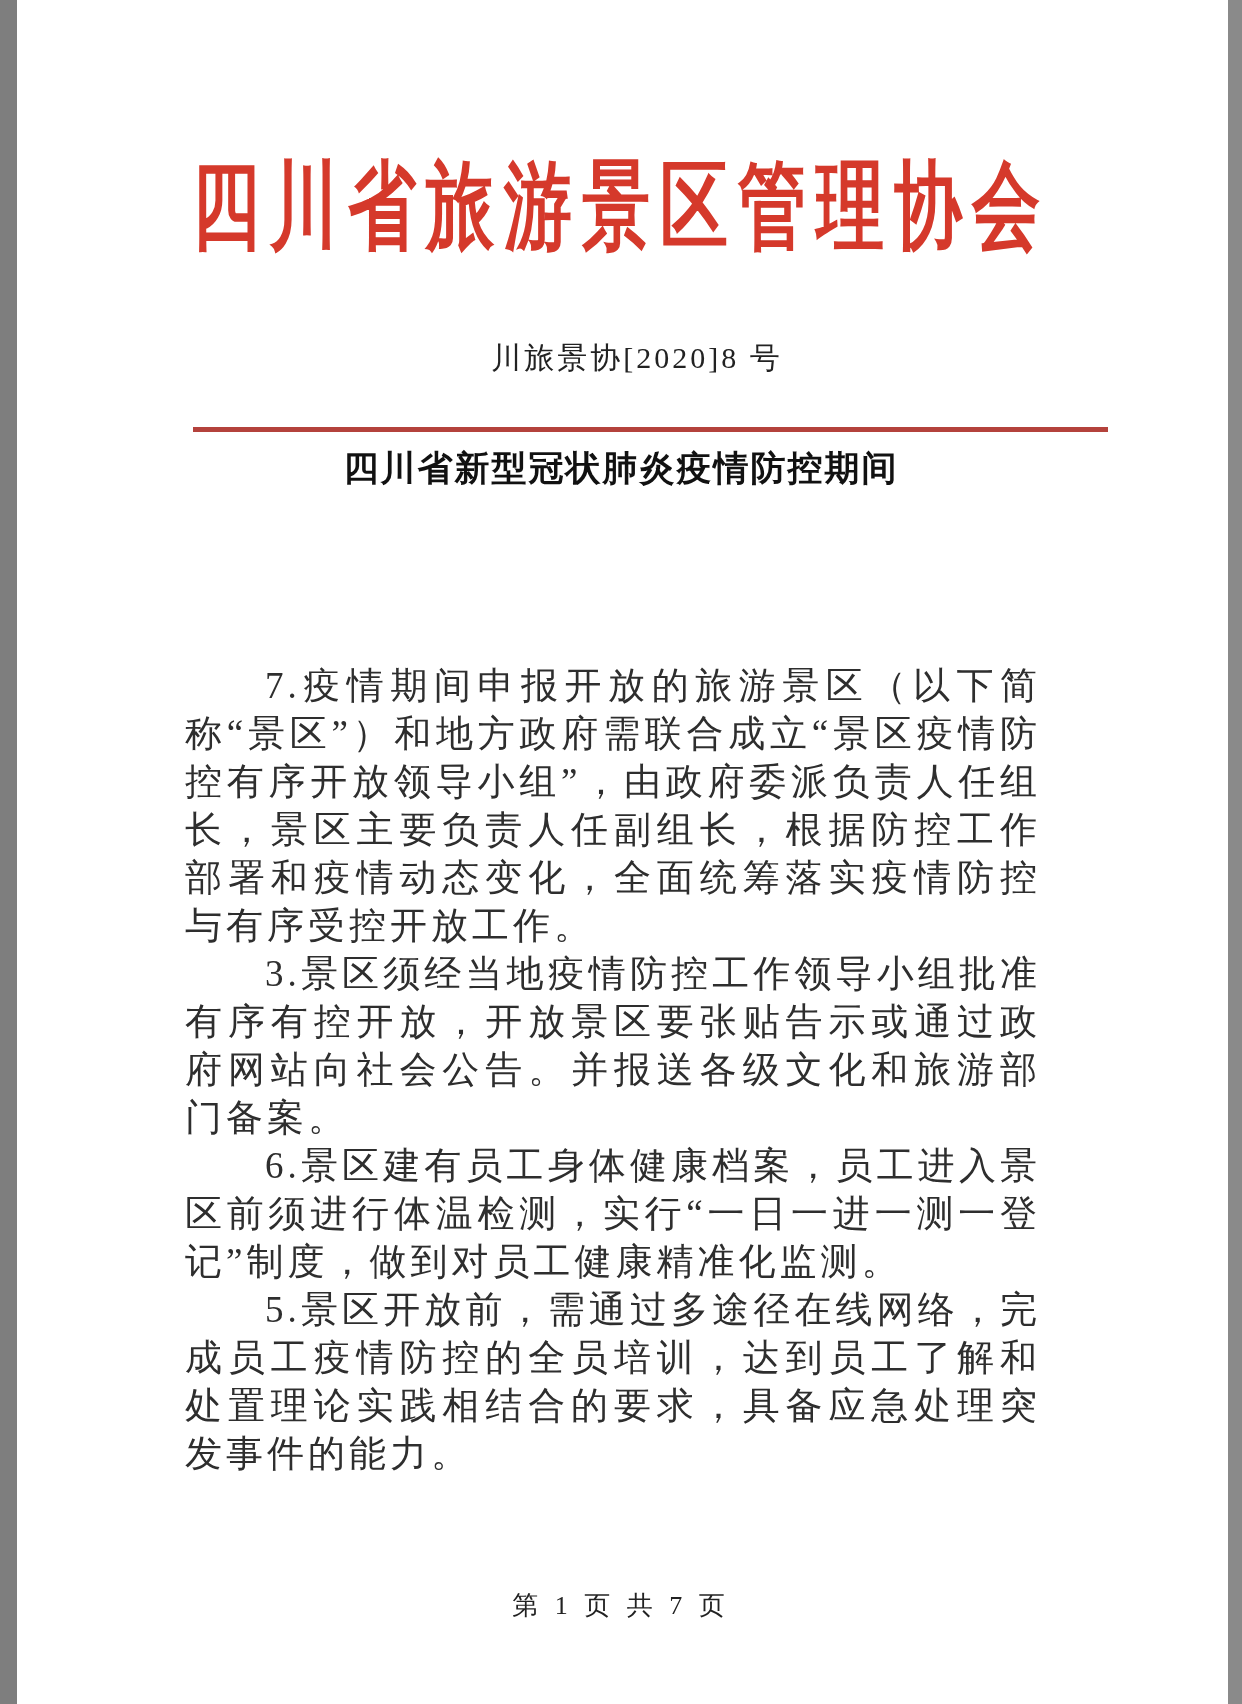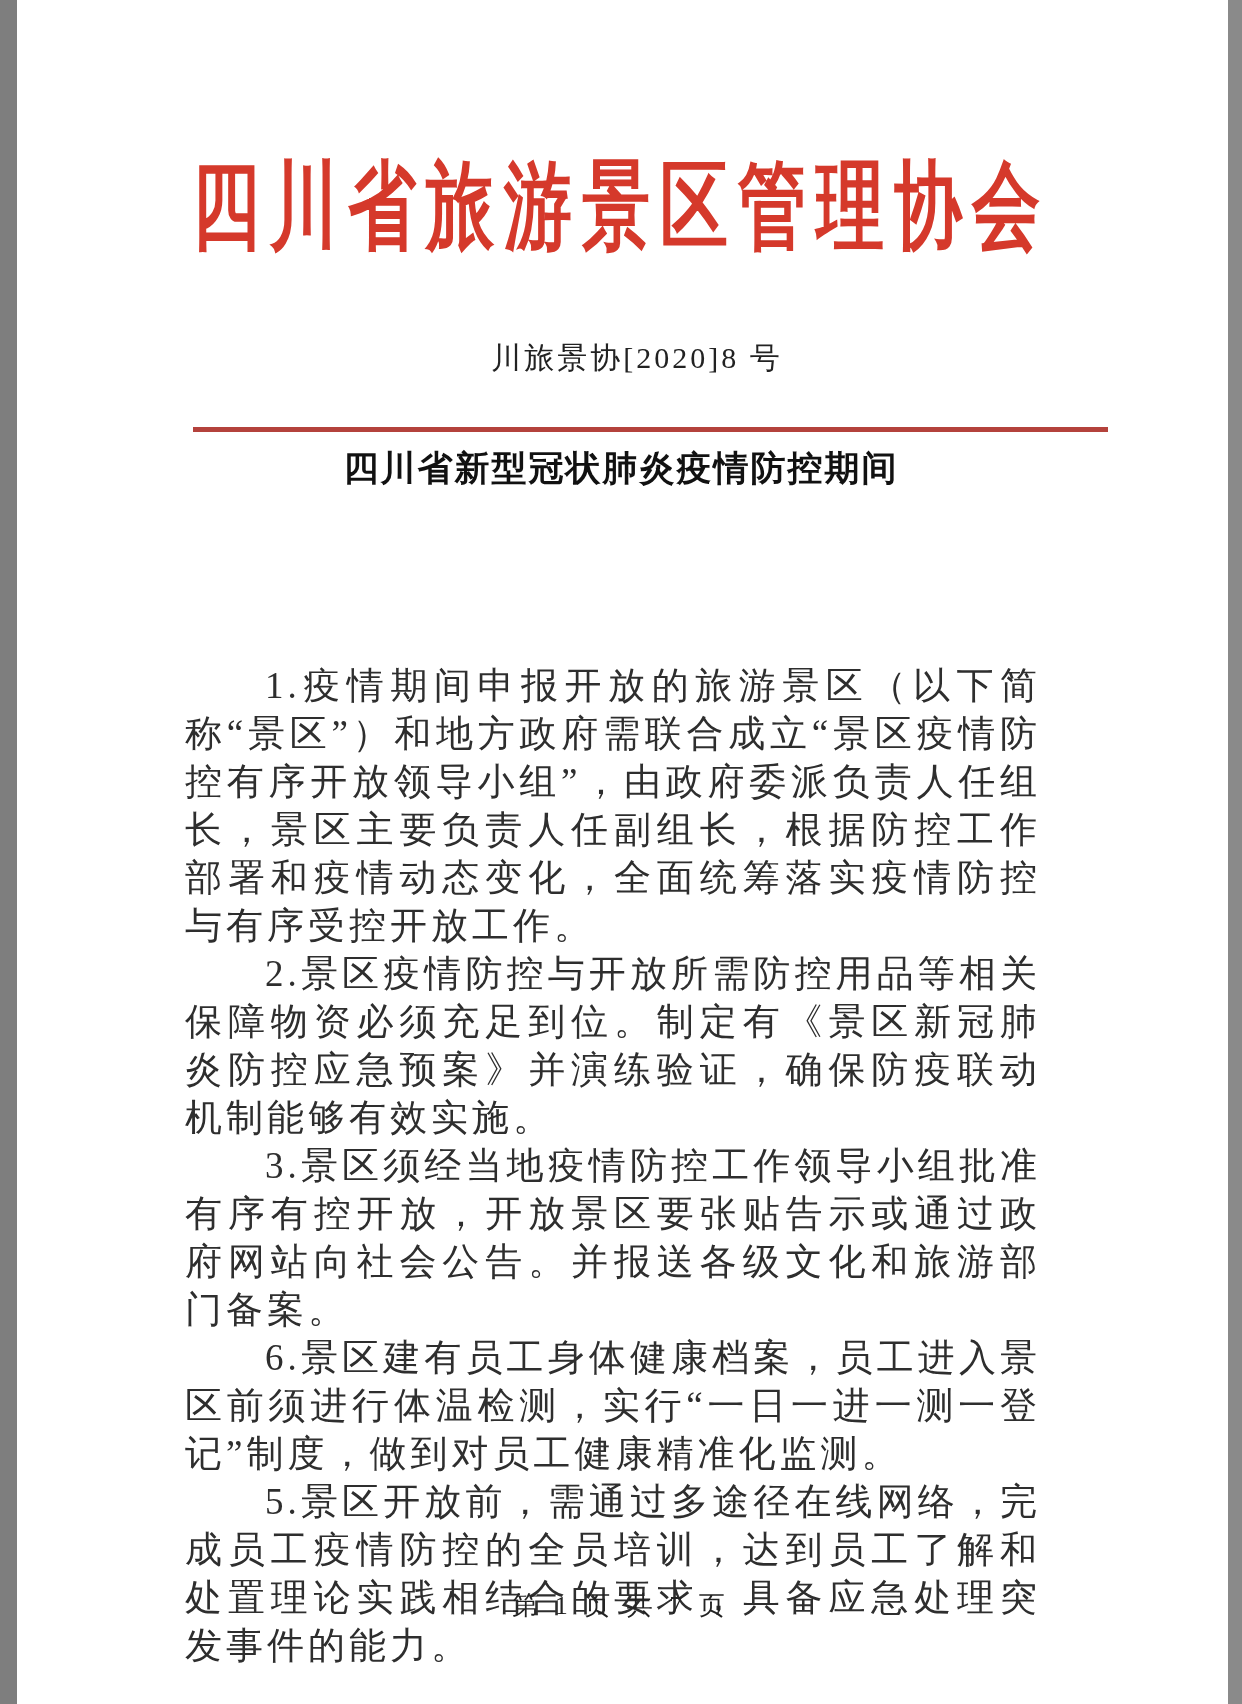--- a/index.html
+++ b/index.html
@@ -125,22 +125,21 @@
   <div class="doc-number">川旅景协[2020]8 号</div>
 
   <div class="red-rule"></div>
 
   <h1 class="doc-title">
     <span>四川省新型冠状肺炎疫情防控期间</span><br>
   </h1>
 
   <div class="content">
     <div id="paragraphs">
-        <p class="body-para">1.疫情期间申报开放的旅游景区（以下简称“景区”）和地方政府需联合成立“景区疫情防控有序开放领导小组”，由政府委派负责人任组长，景区主要负责人任副组长，根据防控工作部署和疫情动态变化，全面统筹落实疫情防控与有序受控开放工作。</p>
-        <p class="body-para">2.景区疫情防控与开放所需防控用品等相关保障物资必须充足到位。制定有《景区新冠肺炎防控应急预案》并演练验证，确保防疫联动机制能够有效实施。</p>
+        <p class="body-para">7.疫情期间申报开放的旅游景区（以下简称“景区”）和地方政府需联合成立“景区疫情防控有序开放领导小组”，由政府委派负责人任组长，景区主要负责人任副组长，根据防控工作部署和疫情动态变化，全面统筹落实疫情防控与有序受控开放工作。</p>
         <p class="body-para">3.景区须经当地疫情防控工作领导小组批准有序有控开放，开放景区要张贴告示或通过政府网站向社会公告。并报送各级文化和旅游部门备案。</p>
         <p class="body-para">6.景区建有员工身体健康档案，员工进入景区前须进行体温检测，实行“一日一进一测一登记”制度，做到对员工健康精准化监测。</p>
         <p class="body-para">5.景区开放前，需通过多途径在线网络，完成员工疫情防控的全员培训，达到员工了解和处置理论实践相结合的要求，具备应急处理突发事件的能力。</p>
       </div>
   </div>
 
   <div class="page-footer">第 1 页 共 7 页</div>
 
 </div>
 

